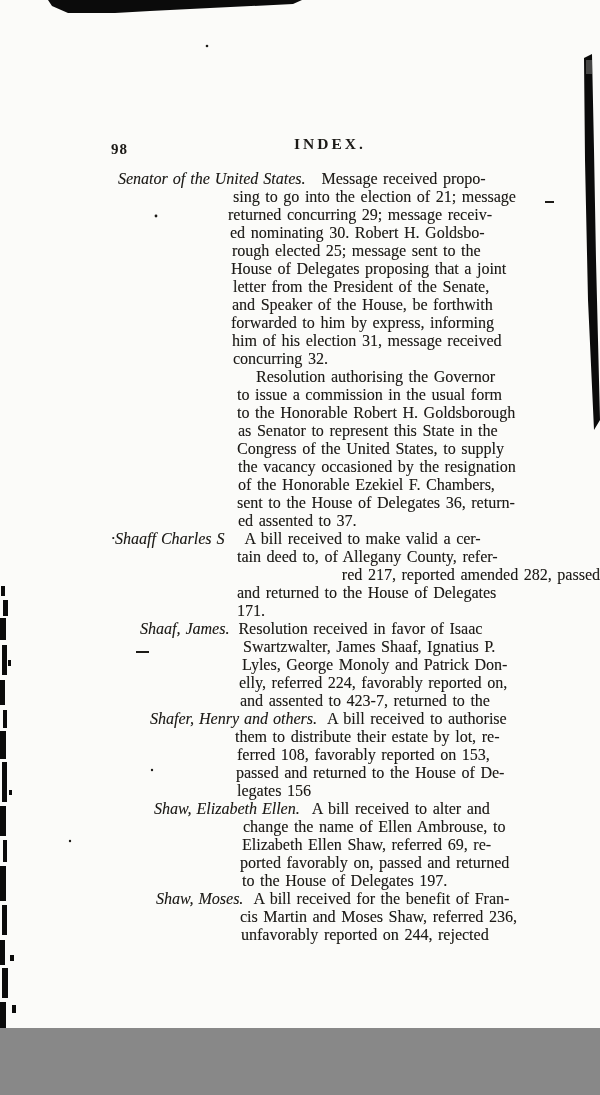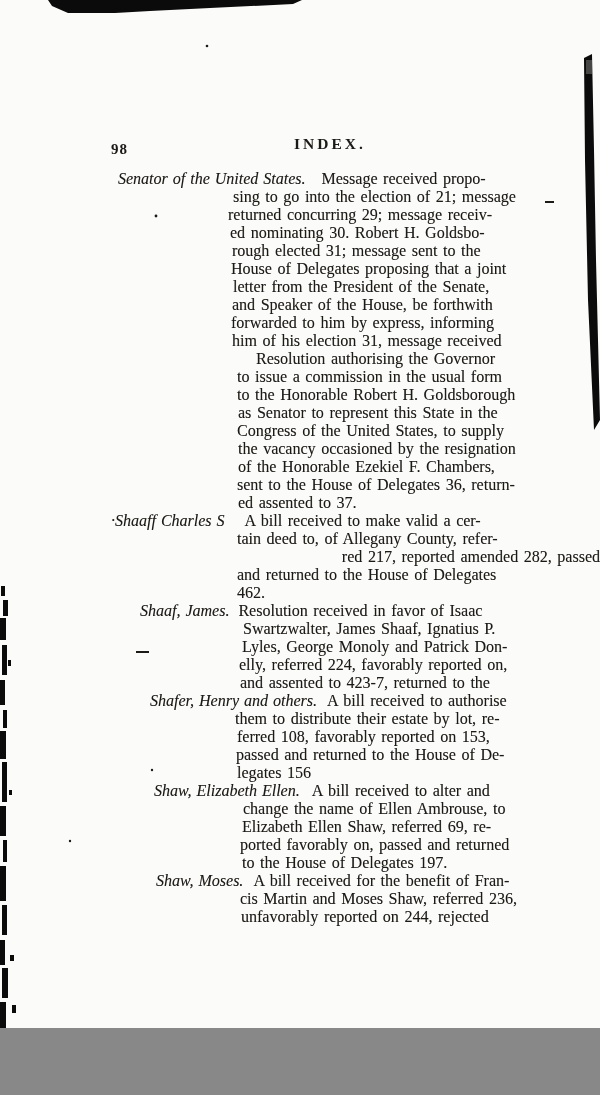--- a/index.html
+++ b/index.html
@@ -51,40 +51,41 @@
 <div class="page">
 
   <div class="pageno">98</div>
   <div class="header-title">INDEX.</div>
 
   <div class="entries">
       <div class="line" style="margin-left: 118px;"><span class="entry-label">Senator of the United States.</span><span class="entry-rest" style="margin-left: 16px;">Message received propo-</span></div>
       <div class="line" style="margin-left: 233px;">sing to go into the election of 21; message</div>
       <div class="line" style="margin-left: 228px;">returned concurring 29; message receiv-</div>
       <div class="line" style="margin-left: 230px;">ed nominating 30.  Robert H. Goldsbo-</div>
-      <div class="line" style="margin-left: 232px;">rough elected 31; message sent to the</div>
+      <div class="line" style="margin-left: 232px;">rough elected 25; message sent to the</div>
       <div class="line" style="margin-left: 231px;">House of Delegates proposing that a joint</div>
       <div class="line" style="margin-left: 233px;">letter from the President of the Senate,</div>
       <div class="line" style="margin-left: 232px;">and Speaker of the House, be forthwith</div>
       <div class="line" style="margin-left: 231px;">forwarded to him by express, informing</div>
       <div class="line" style="margin-left: 232px;">him of his election 31, message received</div>
+      <div class="line" style="margin-left: 233px;">concurring 32.</div>
       <div class="line" style="margin-left: 256px;">Resolution authorising the Governor</div>
       <div class="line" style="margin-left: 237px;">to issue a commission in the usual form</div>
       <div class="line" style="margin-left: 237px;">to the Honorable Robert H. Goldsborough</div>
       <div class="line" style="margin-left: 238px;">as Senator to represent this State in the</div>
       <div class="line" style="margin-left: 237px;">Congress of the United States, to supply</div>
       <div class="line" style="margin-left: 238px;">the vacancy occasioned by the resignation</div>
       <div class="line" style="margin-left: 238px;">of the Honorable Ezekiel F. Chambers,</div>
       <div class="line" style="margin-left: 237px;">sent to the House of Delegates 36, return-</div>
       <div class="line" style="margin-left: 238px;">ed assented to 37.</div>
       <div class="line" style="margin-left: 111px;"><span class="entry-label">·Shaaff Charles S</span><span class="entry-rest" style="margin-left: 20px;">A bill received to make valid a cer-</span></div>
       <div class="line" style="margin-left: 237px;">tain deed to, of Allegany County, refer-</div>
       <div class="line" style="margin-left: 236px; text-align: right;">red 217, reported amended 282, passed</div>
       <div class="line" style="margin-left: 237px;">and returned to the House of Delegates</div>
-      <div class="line" style="margin-left: 237px;">462.</div>
+      <div class="line" style="margin-left: 237px;">171.</div>
       <div class="line" style="margin-left: 140px;"><span class="entry-label">Shaaf, James.</span><span class="entry-rest" style="margin-left: 9px;">Resolution received in favor of Isaac</span></div>
       <div class="line" style="margin-left: 243px;">Swartzwalter, James Shaaf, Ignatius P.</div>
       <div class="line" style="margin-left: 242px;">Lyles, George Monoly and Patrick Don-</div>
       <div class="line" style="margin-left: 239px;">elly, referred 224, favorably reported on,</div>
       <div class="line" style="margin-left: 240px;">and assented to 423-7, returned to the</div>
       <div class="line" style="margin-left: 150px;"><span class="entry-label">Shafer, Henry and others.</span><span class="entry-rest" style="margin-left: 10px; text-align: right;">A bill received to authorise</span></div>
       <div class="line" style="margin-left: 235px;">them to distribute their estate by lot, re-</div>
       <div class="line" style="margin-left: 237px;">ferred 108, favorably reported on 153,</div>
       <div class="line" style="margin-left: 236px;">passed and returned to the House of De-</div>
       <div class="line" style="margin-left: 237px;">legates 156</div>

